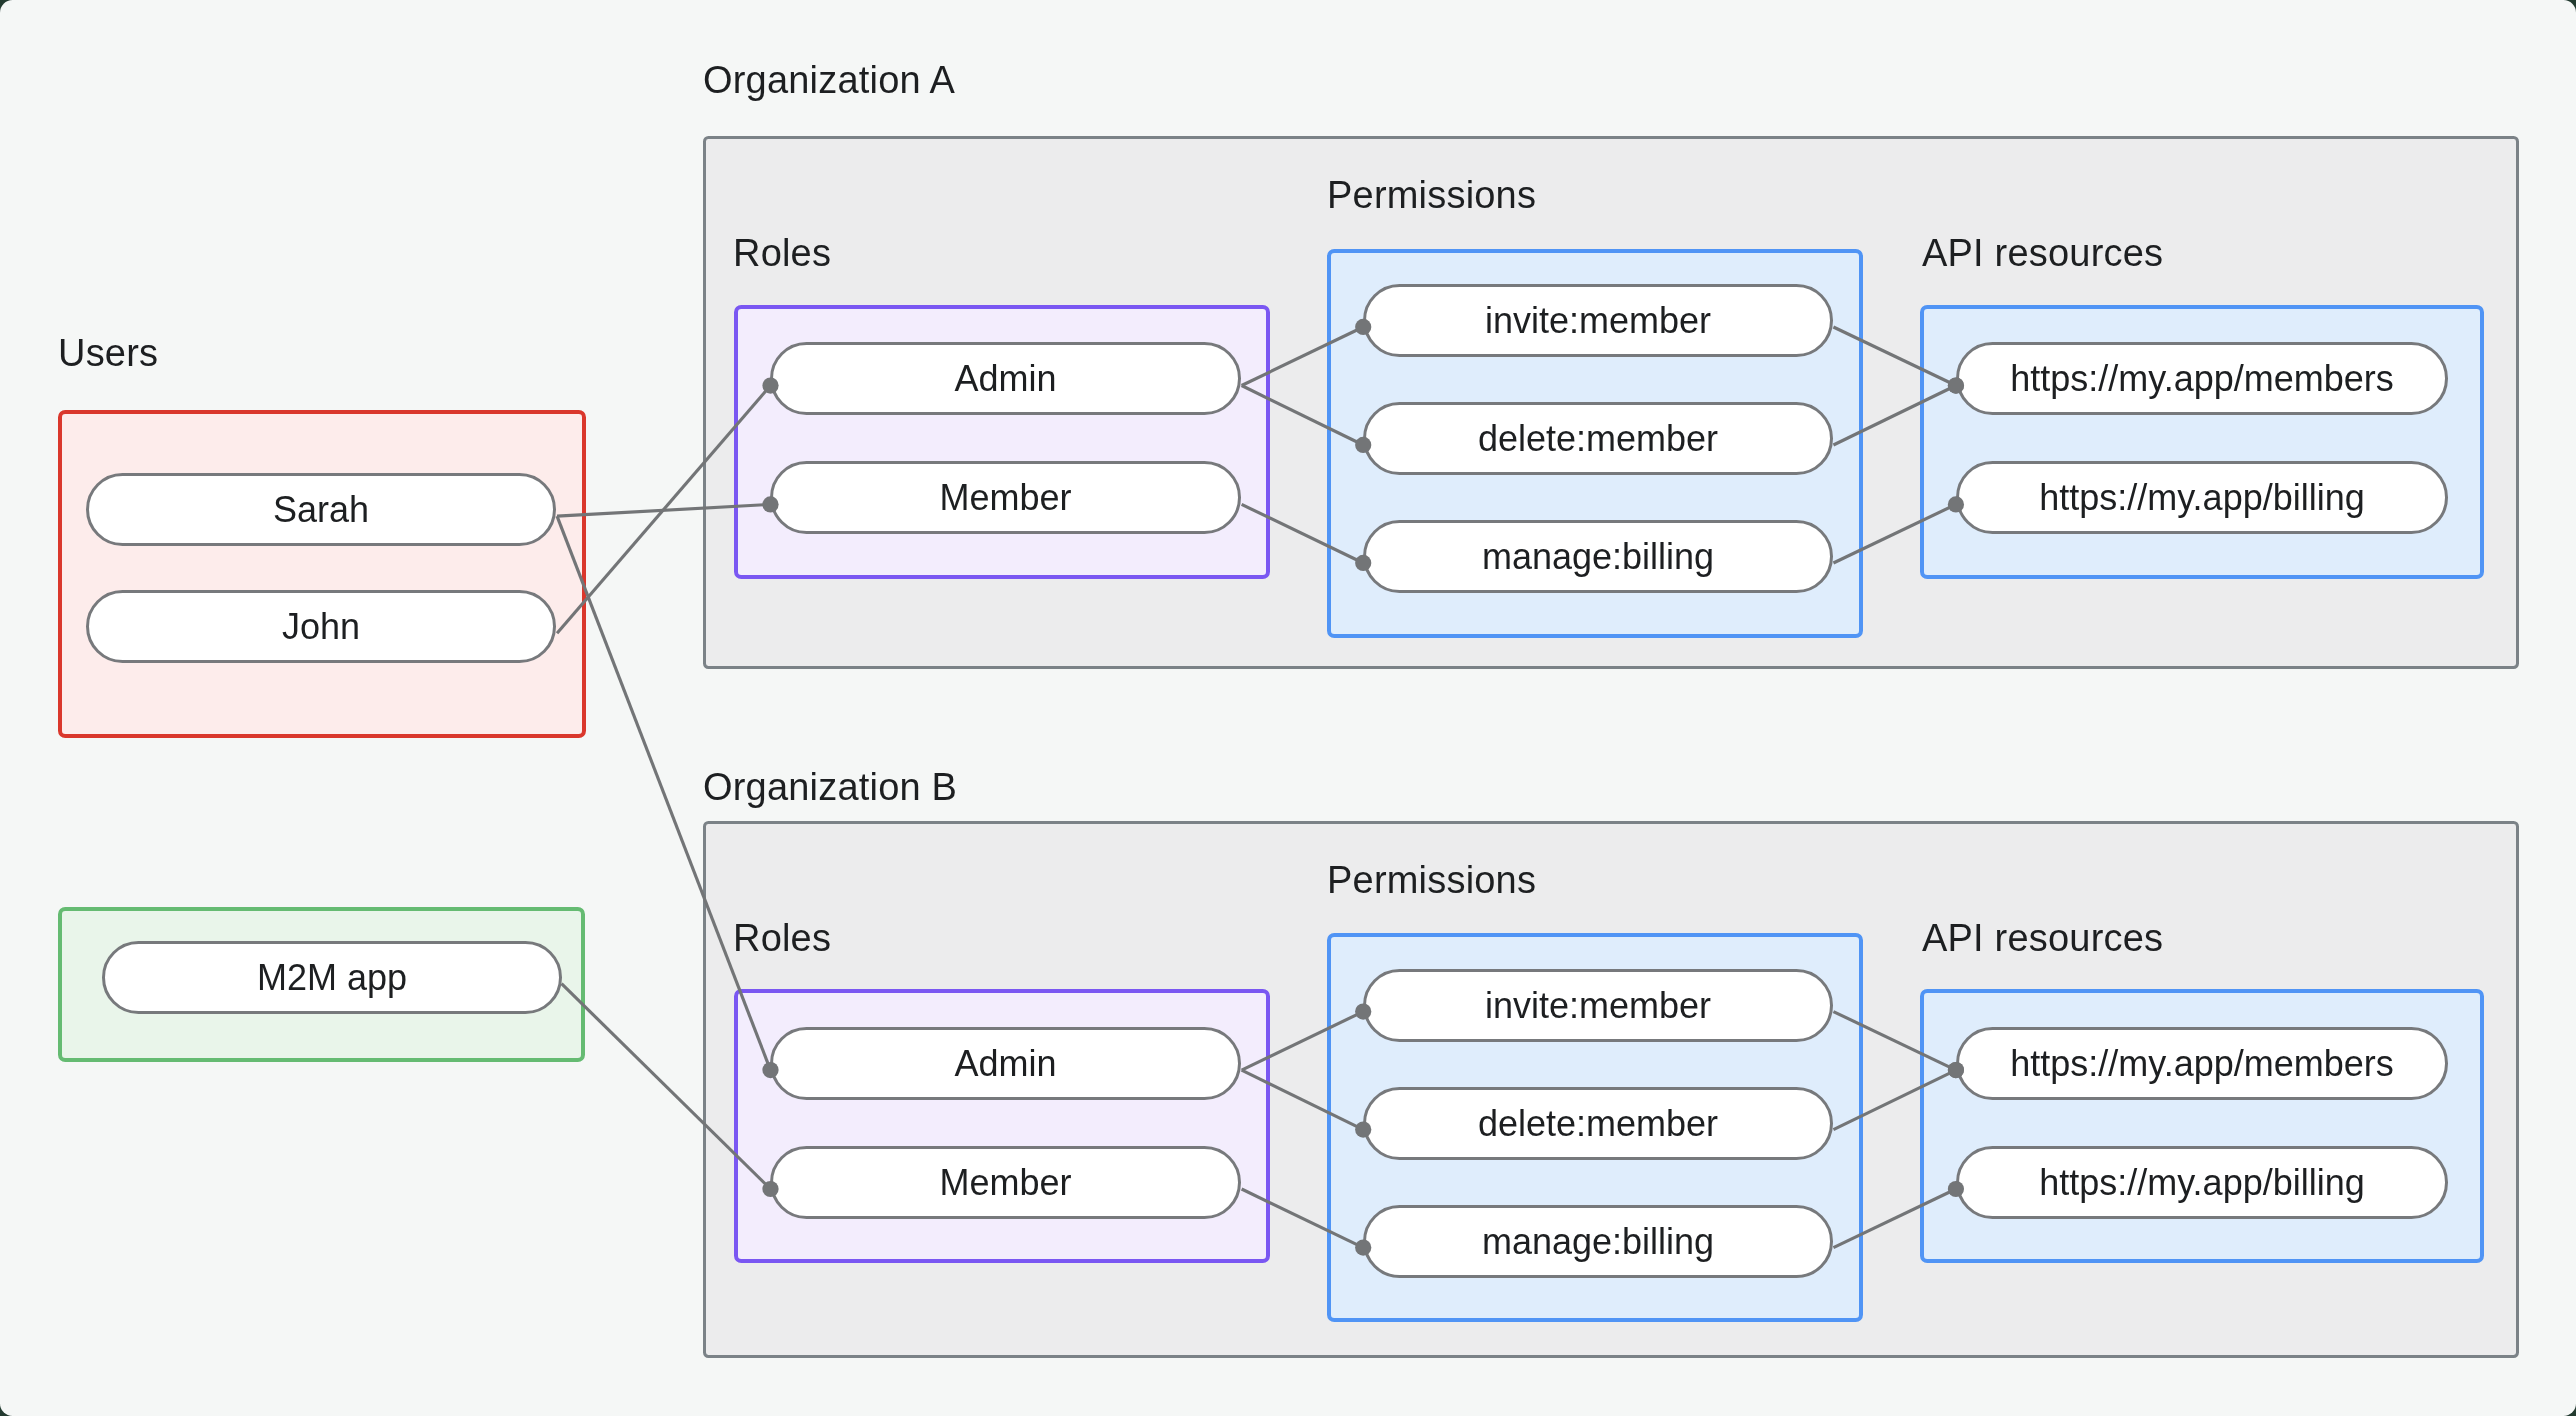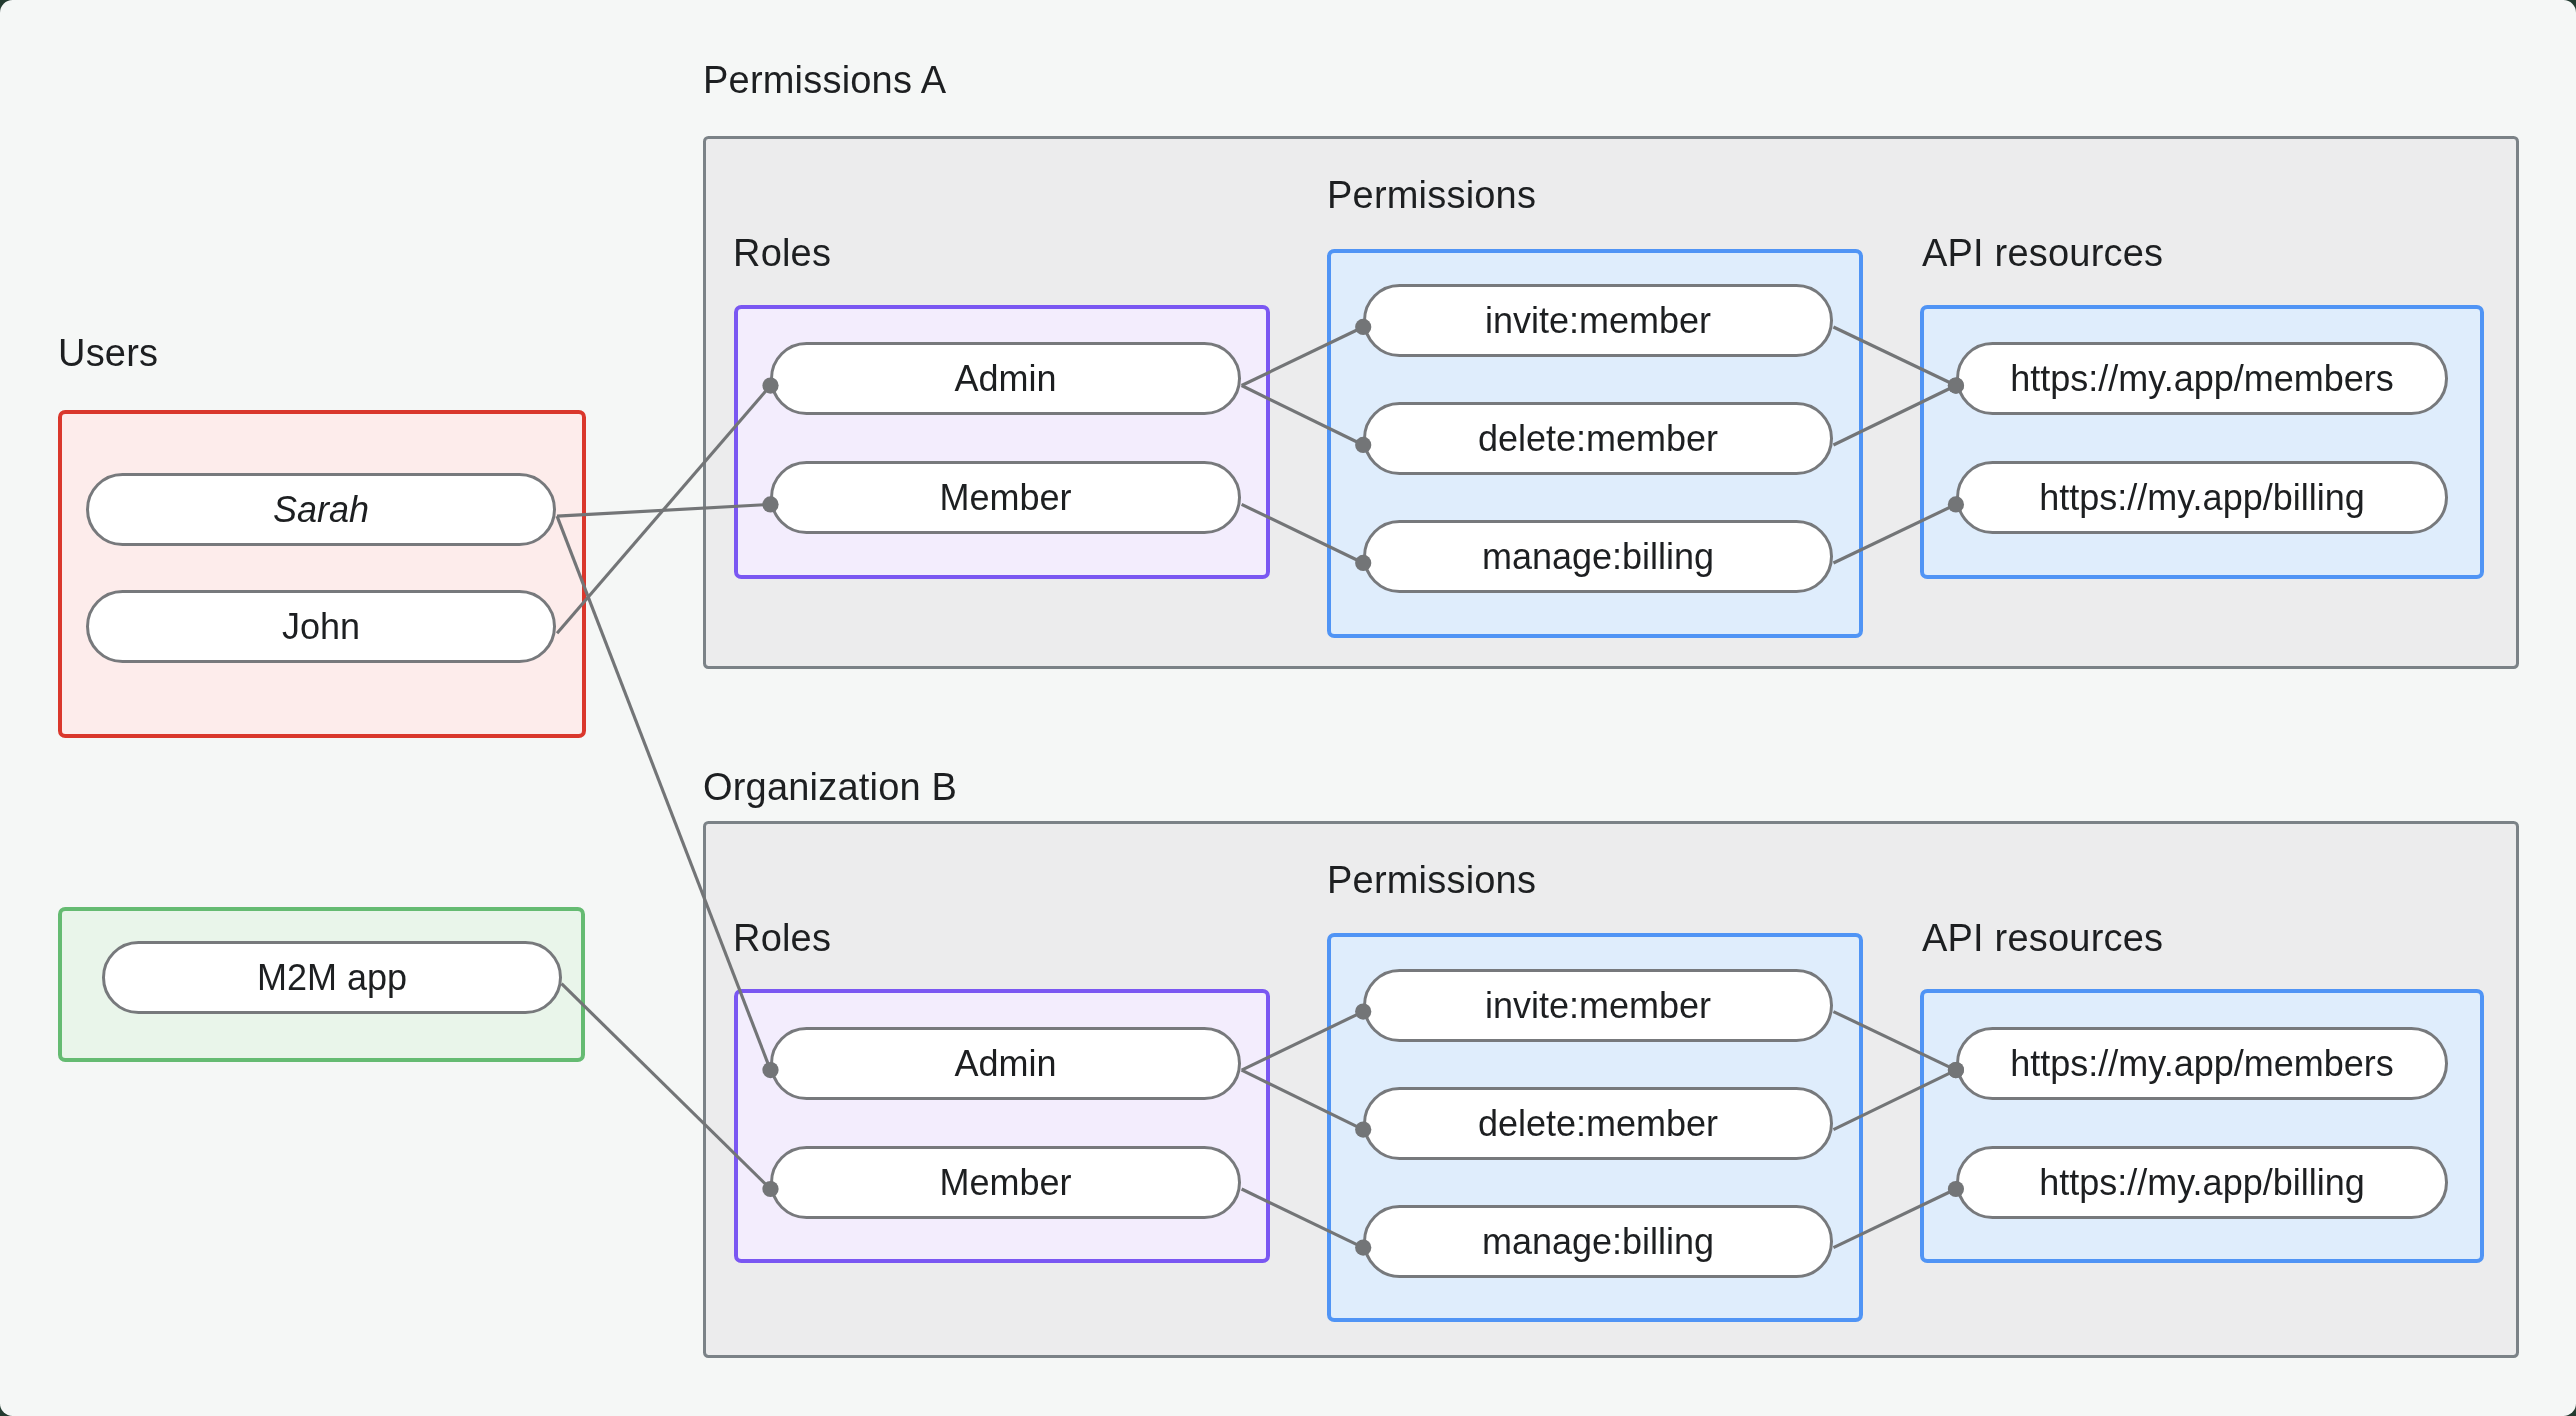--- a/index.html
+++ b/index.html
@@ -74,27 +74,27 @@
     pointer-events:none;
   }
 </style>
 </head>
 <body>
 
 <div class="page">
 
   <div class="label" style="left:58px;top:332px;">Users</div>
   <div class="group-box users-box" style="left:58px;top:410px;width:528px;height:328px;"></div>
-  <div class="pill" style="left:86px;top:473px;width:470px;font-style:italic;">Sarah</div>
+  <div class="pill" style="left:86px;top:473px;width:470px;">Sarah</div>
   <div class="pill" style="left:86px;top:590px;width:470px;">John</div>
 
   <div class="group-box m2m-box" style="left:58px;top:907px;width:527px;height:155px;"></div>
   <div class="pill" style="left:102px;top:941px;width:460px;">M2M app</div>
 
-  <div class="label" style="left:703px;top:59px;">Permissions A</div>
+  <div class="label" style="left:703px;top:59px;">Organization A</div>
   <div class="group-box org-box" style="left:703px;top:136px;width:1816px;height:533px;"></div>
 
   <div class="label" style="left:733px;top:232px;">Roles</div>
   <div class="group-box roles-box" style="left:734px;top:305px;width:536px;height:274px;"></div>
   <div class="pill" style="left:770px;top:342px;width:471px;">Admin</div>
   <div class="pill" style="left:770px;top:461px;width:471px;">Member</div>
 
   <div class="label" style="left:1327px;top:174px;">Permissions</div>
   <div class="group-box blue-box" style="left:1327px;top:249px;width:536px;height:389px;"></div>
   <div class="pill" style="left:1363px;top:284px;width:470px;">invite:member</div>

